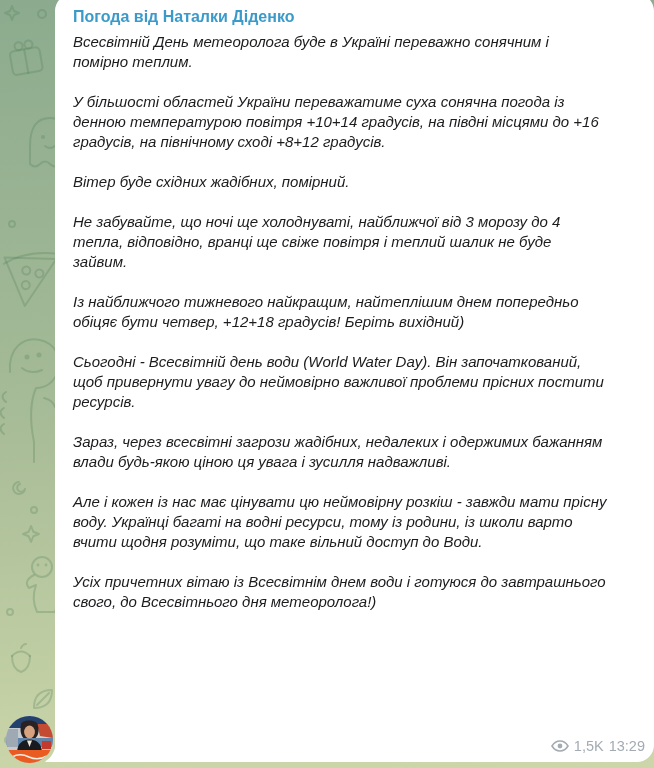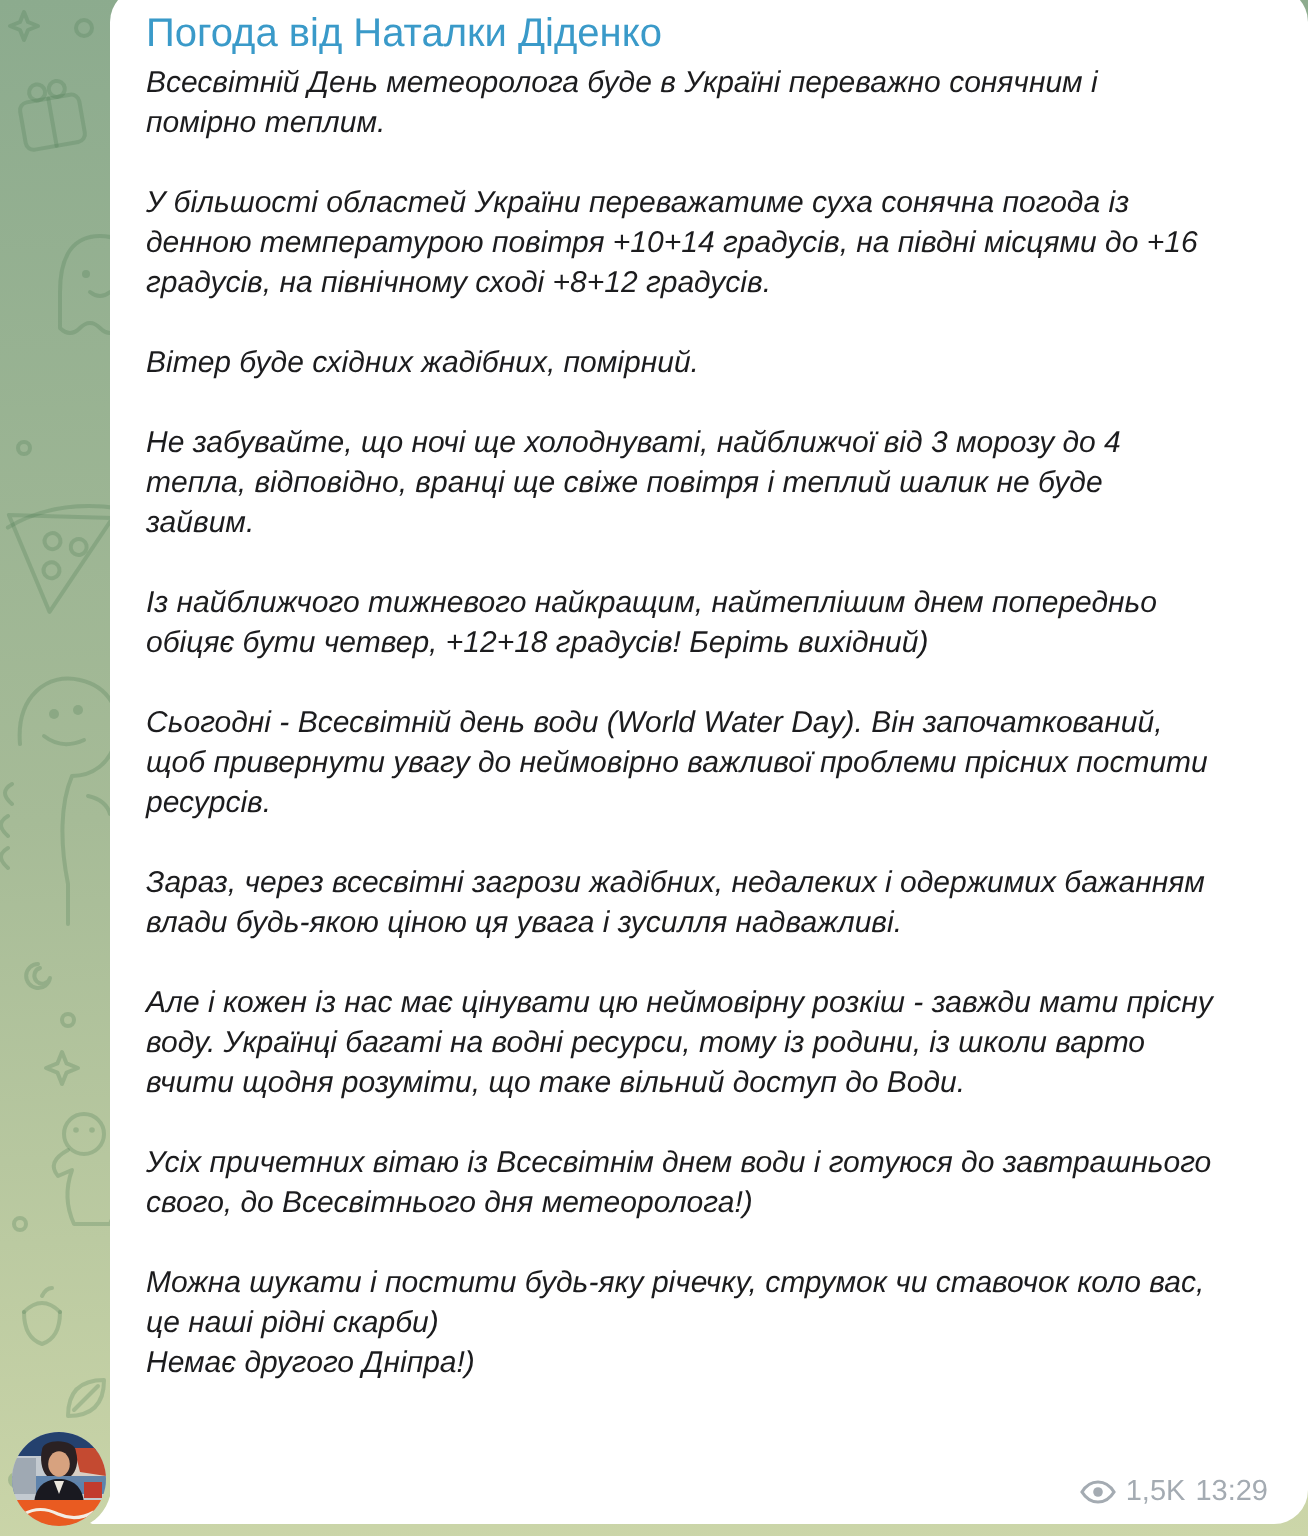--- a/index.html
+++ b/index.html
@@ -22,28 +22,28 @@
   .doodles{position:absolute;left:0;top:0;z-index:1;pointer-events:none;}
   .bubble{
     position:absolute;left:55px;top:-6px;right:0;bottom:6px;z-index:2;
     background:var(--bubble);
     border-radius:17px 17px 17px 0;
     padding:12px 14px 12px 18px;
   }
   .bubble-tail{position:absolute;left:-10px;bottom:0;width:11px;height:20px;}
   .channel-name{
     color:var(--channel-name);
-    font-size:20px;font-weight:normal;line-height:22px;
+    font-size:16px;font-weight:bold;line-height:22px;
     margin-bottom:4px;cursor:pointer;
   }
   .msg-text{max-width:534px;color:var(--body-text);font-size:15px;line-height:20px;}
   .msg-text p{margin:0 0 20px 0;white-space:pre-wrap;font-style:italic;}
   .msg-text p:last-child{margin-bottom:0;}
   .meta{
-    position:absolute;right:20px;bottom:8px;
+    position:absolute;right:9px;bottom:8px;
     display:flex;align-items:center;gap:5px;
     color:var(--meta-text);font-size:14.5px;line-height:16px;
   }
   .meta .eye{display:block;}
   .avatar{
     position:absolute;left:6px;top:716px;width:47px;height:47px;z-index:3;
     border-radius:50%;overflow:hidden;cursor:pointer;
   }
   .avatar svg{display:block;}
 </style>
@@ -125,22 +125,20 @@
     <div class="msg-text">
       <p>Всесвітній День метеоролога буде в Україні переважно сонячним і помірно теплим.</p>
       <p>У більшості областей України переважатиме суха сонячна погода із денною температурою повітря +10+14 градусів, на півдні місцями до +16 градусів, на північному сході +8+12 градусів.</p>
       <p>Вітер буде східних жадібних, помірний.</p>
       <p>Не забувайте, що ночі ще холоднуваті, найближчої від 3 морозу до 4 тепла, відповідно, вранці ще свіже повітря і теплий шалик не буде зайвим.</p>
       <p>Із найближчого тижневого найкращим, найтеплішим днем попередньо обіцяє бути четвер, +12+18 градусів! Беріть вихідний)</p>
       <p>Сьогодні - Всесвітній день води (World Water Day). Він започаткований, щоб привернути увагу до неймовірно важливої проблеми прісних постити ресурсів.</p>
       <p>Зараз, через всесвітні загрози жадібних, недалеких і одержимих бажанням влади будь-якою ціною ця увага і зусилля надважливі.</p>
       <p>Але і кожен із нас має цінувати цю неймовірну розкіш - завжди мати прісну воду. Українці багаті на водні ресурси, тому із родини, із школи варто вчити щодня розуміти, що таке вільний доступ до Води.</p>
       <p>Усіх причетних вітаю із Всесвітнім днем води і готуюся до завтрашнього свого, до Всесвітнього дня метеоролога!)</p>
-      <p>Можна шукати і постити будь-яку річечку, струмок чи ставочок коло вас, це наші рідні скарби)
-Немає другого Дніпра!)</p>
     </div>
 
     <div class="meta">
       <svg class="eye" width="18" height="12" viewBox="0 0 18 12">
         <path d="M1 6 C3.2 2.4 5.9 1 9 1 C12.1 1 14.8 2.4 17 6 C14.8 9.6 12.1 11 9 11 C5.9 11 3.2 9.6 1 6 Z" fill="none" stroke="#a4abb2" stroke-width="1.6"></path>
         <circle cx="9" cy="6" r="2.4" fill="#a4abb2"></circle>
       </svg>
       <span>1,5K</span>
       <span>13:29</span>
     </div>

